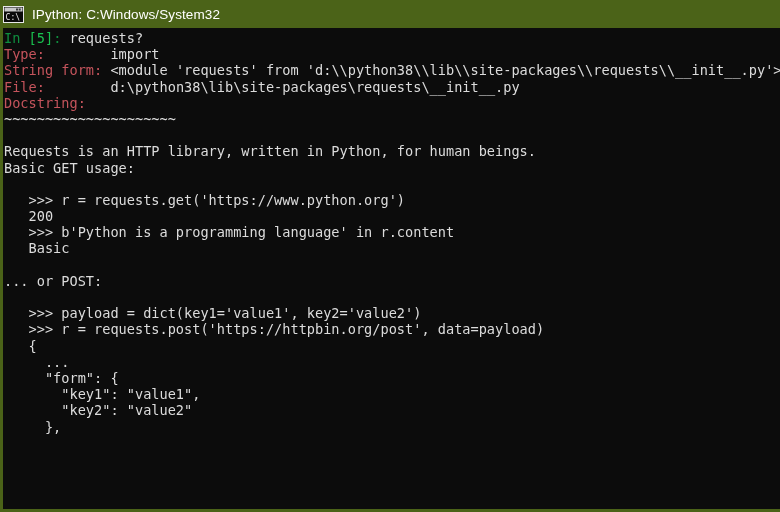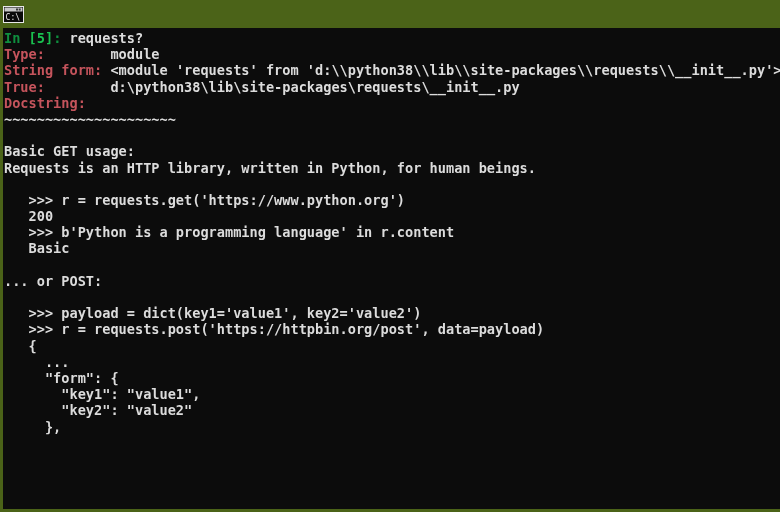--- a/index.html
+++ b/index.html
@@ -51,21 +51,20 @@
     white-space: nowrap;
   }
 
   
   #terminal-wrap {
     flex: 1 1 auto;
     padding: 0 0 3px 3px;
     box-sizing: border-box;
     background: #4b6318;
     overflow: hidden;
-    font-weight: bold;
   }
   #terminal {
     width: 100%;
     height: 100%;
     background: #0c0c0c;
     box-sizing: border-box;
     padding: 2px 0 0 1px;
     overflow: hidden;
   }
 
@@ -93,39 +92,40 @@
   <div id="titlebar">
     <span class="icon">
       <svg width="21" height="17" viewBox="0 0 21 17" xmlns="http://www.w3.org/2000/svg">
         <rect x="0.5" y="0.5" width="20" height="16" fill="#0a0a0a" stroke="#e8e8e8" stroke-width="1"></rect>
         <rect x="1.5" y="1.5" width="18" height="4" fill="#c8c8c8"></rect>
         <rect x="13" y="2.5" width="2" height="2" fill="#3a3a3a"></rect>
         <rect x="15.7" y="2.5" width="2" height="2" fill="#3a3a3a"></rect>
         <text x="2.6" y="13.6" font-family="DejaVu Sans Mono, monospace" font-size="8" fill="#e8e8e8">C:\</text>
       </svg>
     </span>
+    <span class="title-text">IPython: C:Windows/System32</span>
   </div>
 
   <div id="terminal-wrap">
     <div id="terminal">
 
       <div class="line"><span class="c-green">In</span><span class="c-white"> </span><span class="c-green-br">[5]</span><span class="c-green">:</span><span class="c-white"> requests?</span></div>
 
-      <div class="line"><span class="c-red">Type:</span><span>        </span><span class="c-white">module</span></div>
+      <div class="line"><span class="c-red">Type:</span><span>        </span><span class="c-white">import</span></div>
 
       <div class="line"><span class="c-red">String form:</span><span> </span><span class="c-white">&lt;module 'requests' from 'd:\\python38\\lib\\site-packages\\requests\\__init__.py'&gt;</span></div>
 
-      <div class="line"><span class="c-red">True:</span><span>        </span><span class="c-white">d:\python38\lib\site-packages\requests\__init__.py</span></div>
+      <div class="line"><span class="c-red">File:</span><span>        </span><span class="c-white">d:\python38\lib\site-packages\requests\__init__.py</span></div>
 
       <div class="line"><span class="c-red">Docstring:</span></div>
 
       <div class="line c-white">~~~~~~~~~~~~~~~~~~~~~</div>
       <div class="line blank"></div>
+      <div class="line c-white">Requests is an HTTP library, written in Python, for human beings.</div>
       <div class="line c-white">Basic GET usage:</div>
-      <div class="line c-white">Requests is an HTTP library, written in Python, for human beings.</div>
       <div class="line blank"></div>
 
       <div class="line c-white">   &gt;&gt;&gt; r = requests.get('https://www.python.org')</div>
       <div class="line c-white">   200</div>
       <div class="line c-white">   &gt;&gt;&gt; b'Python is a programming language' in r.content</div>
       <div class="line c-white">   Basic</div>
       <div class="line blank"></div>
 
       <div class="line c-white">... or POST:</div>
       <div class="line blank"></div>

